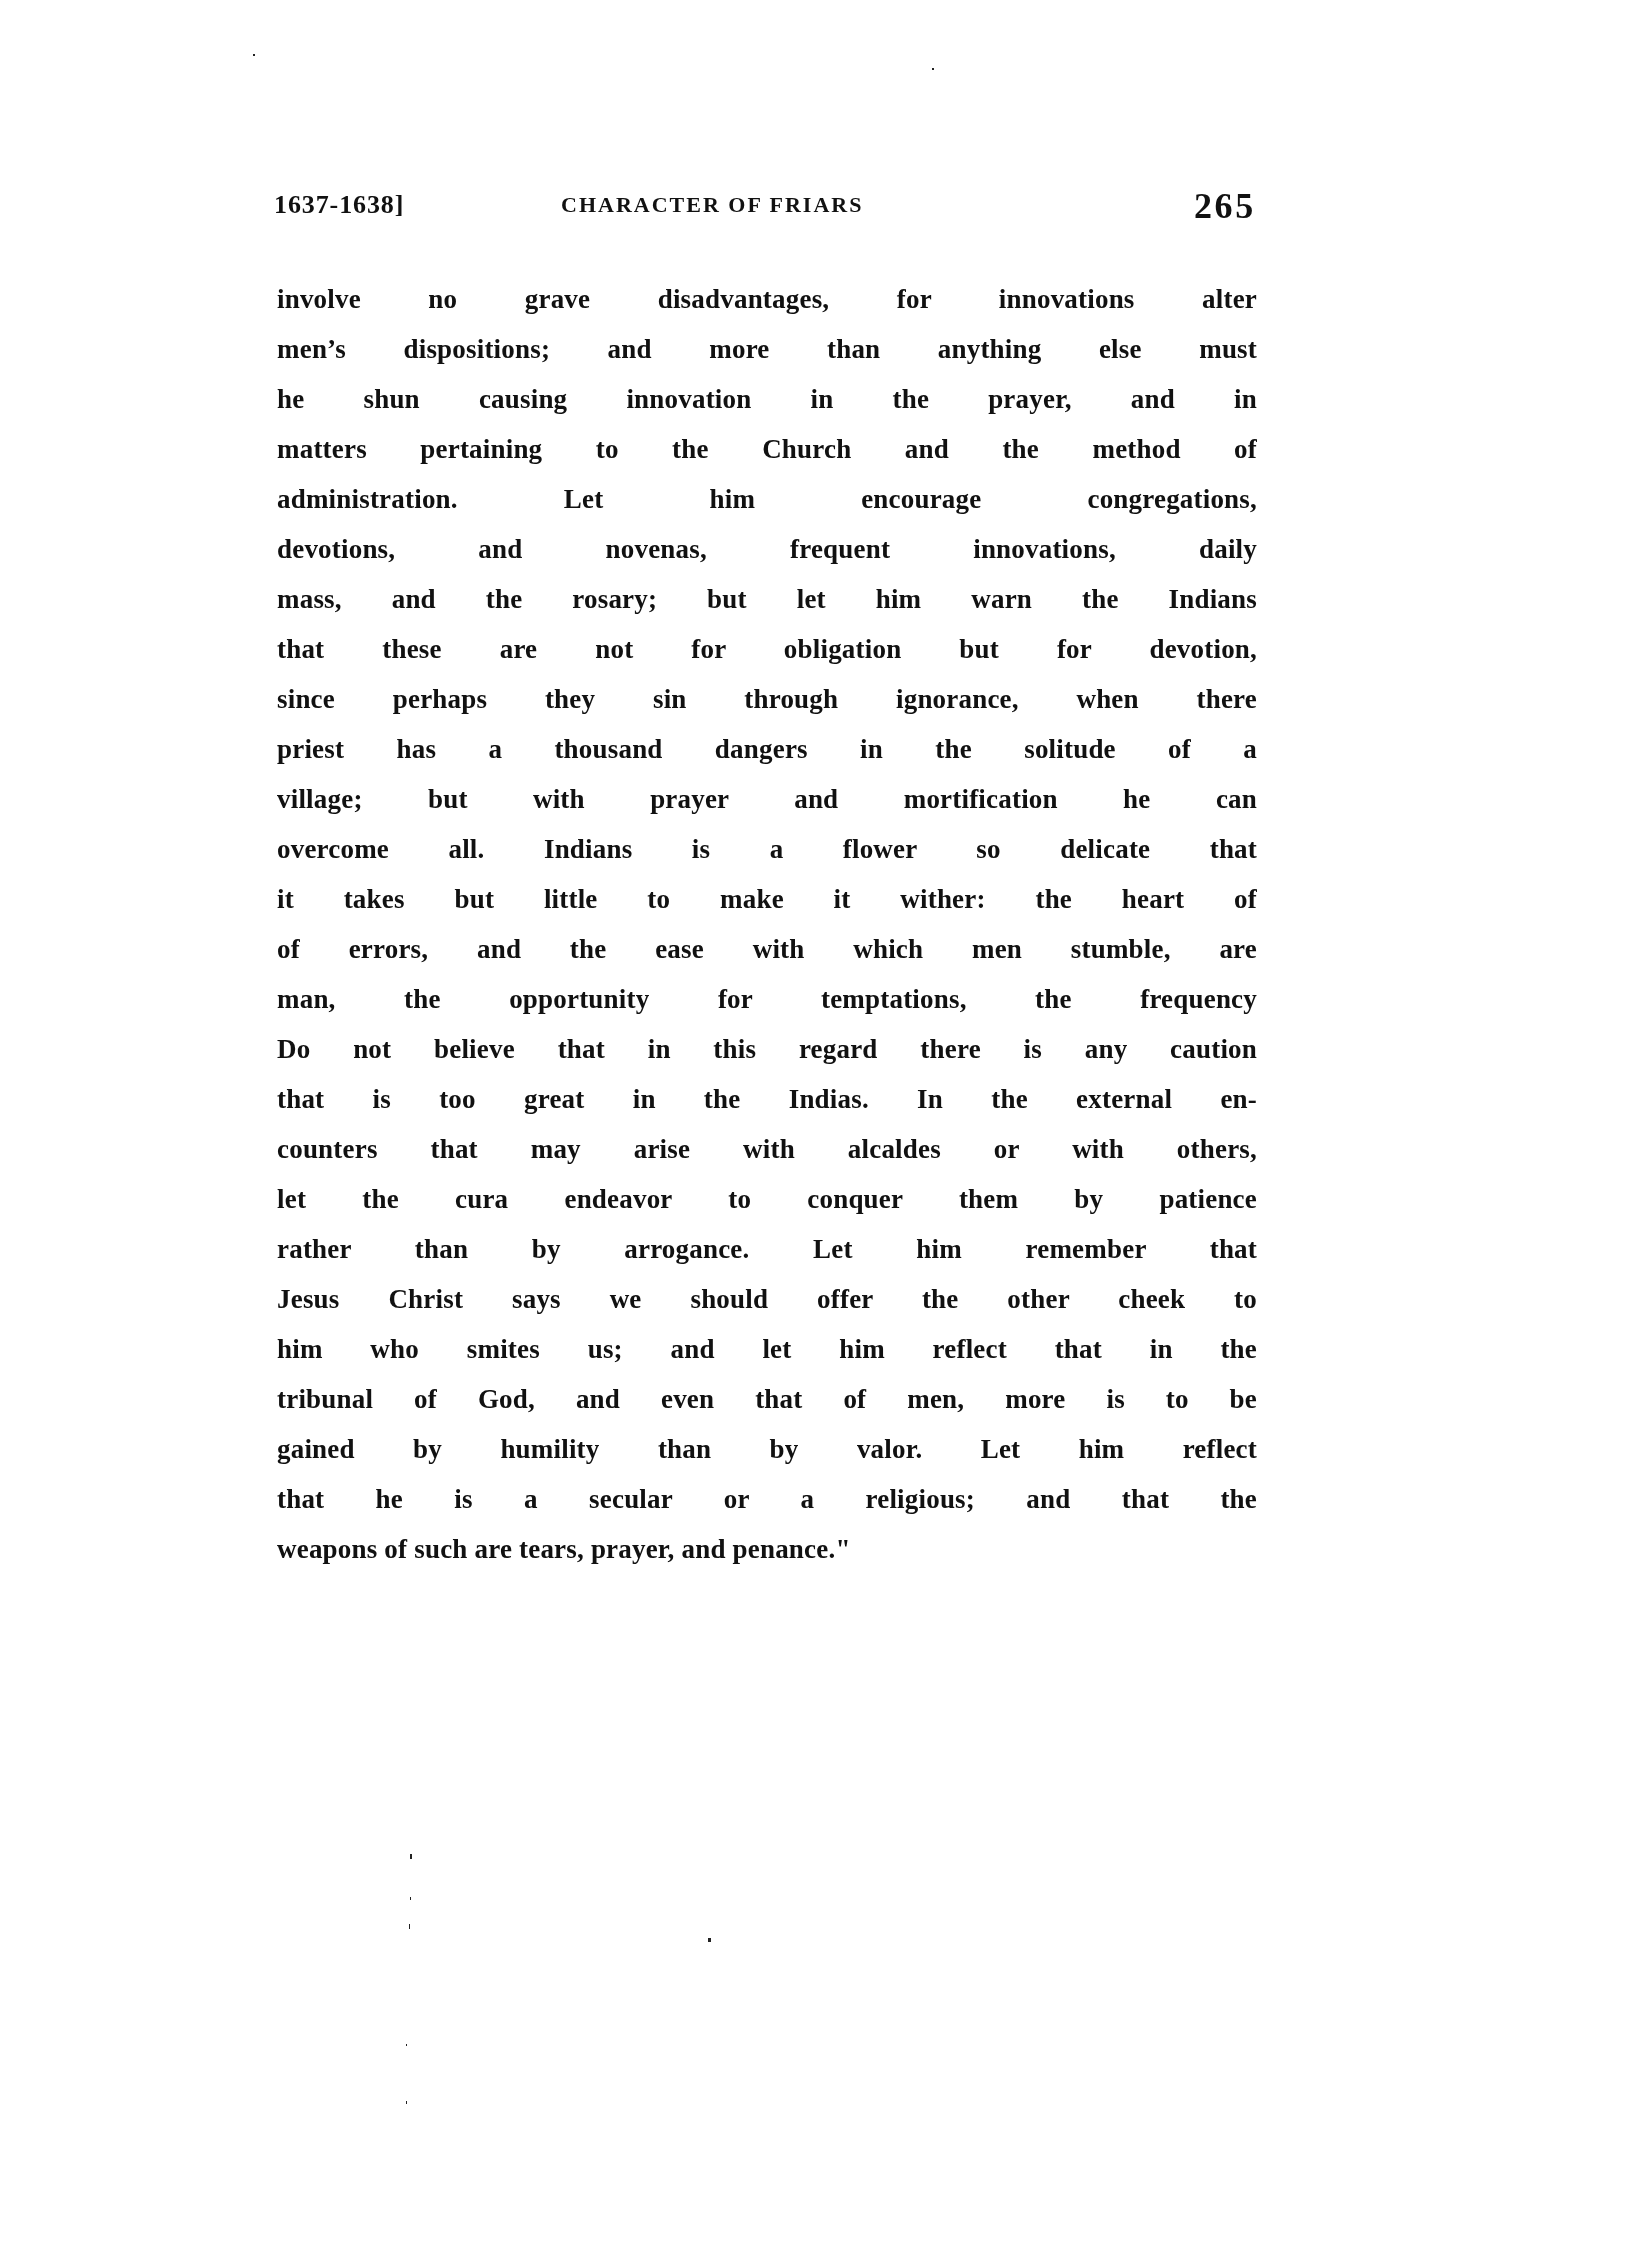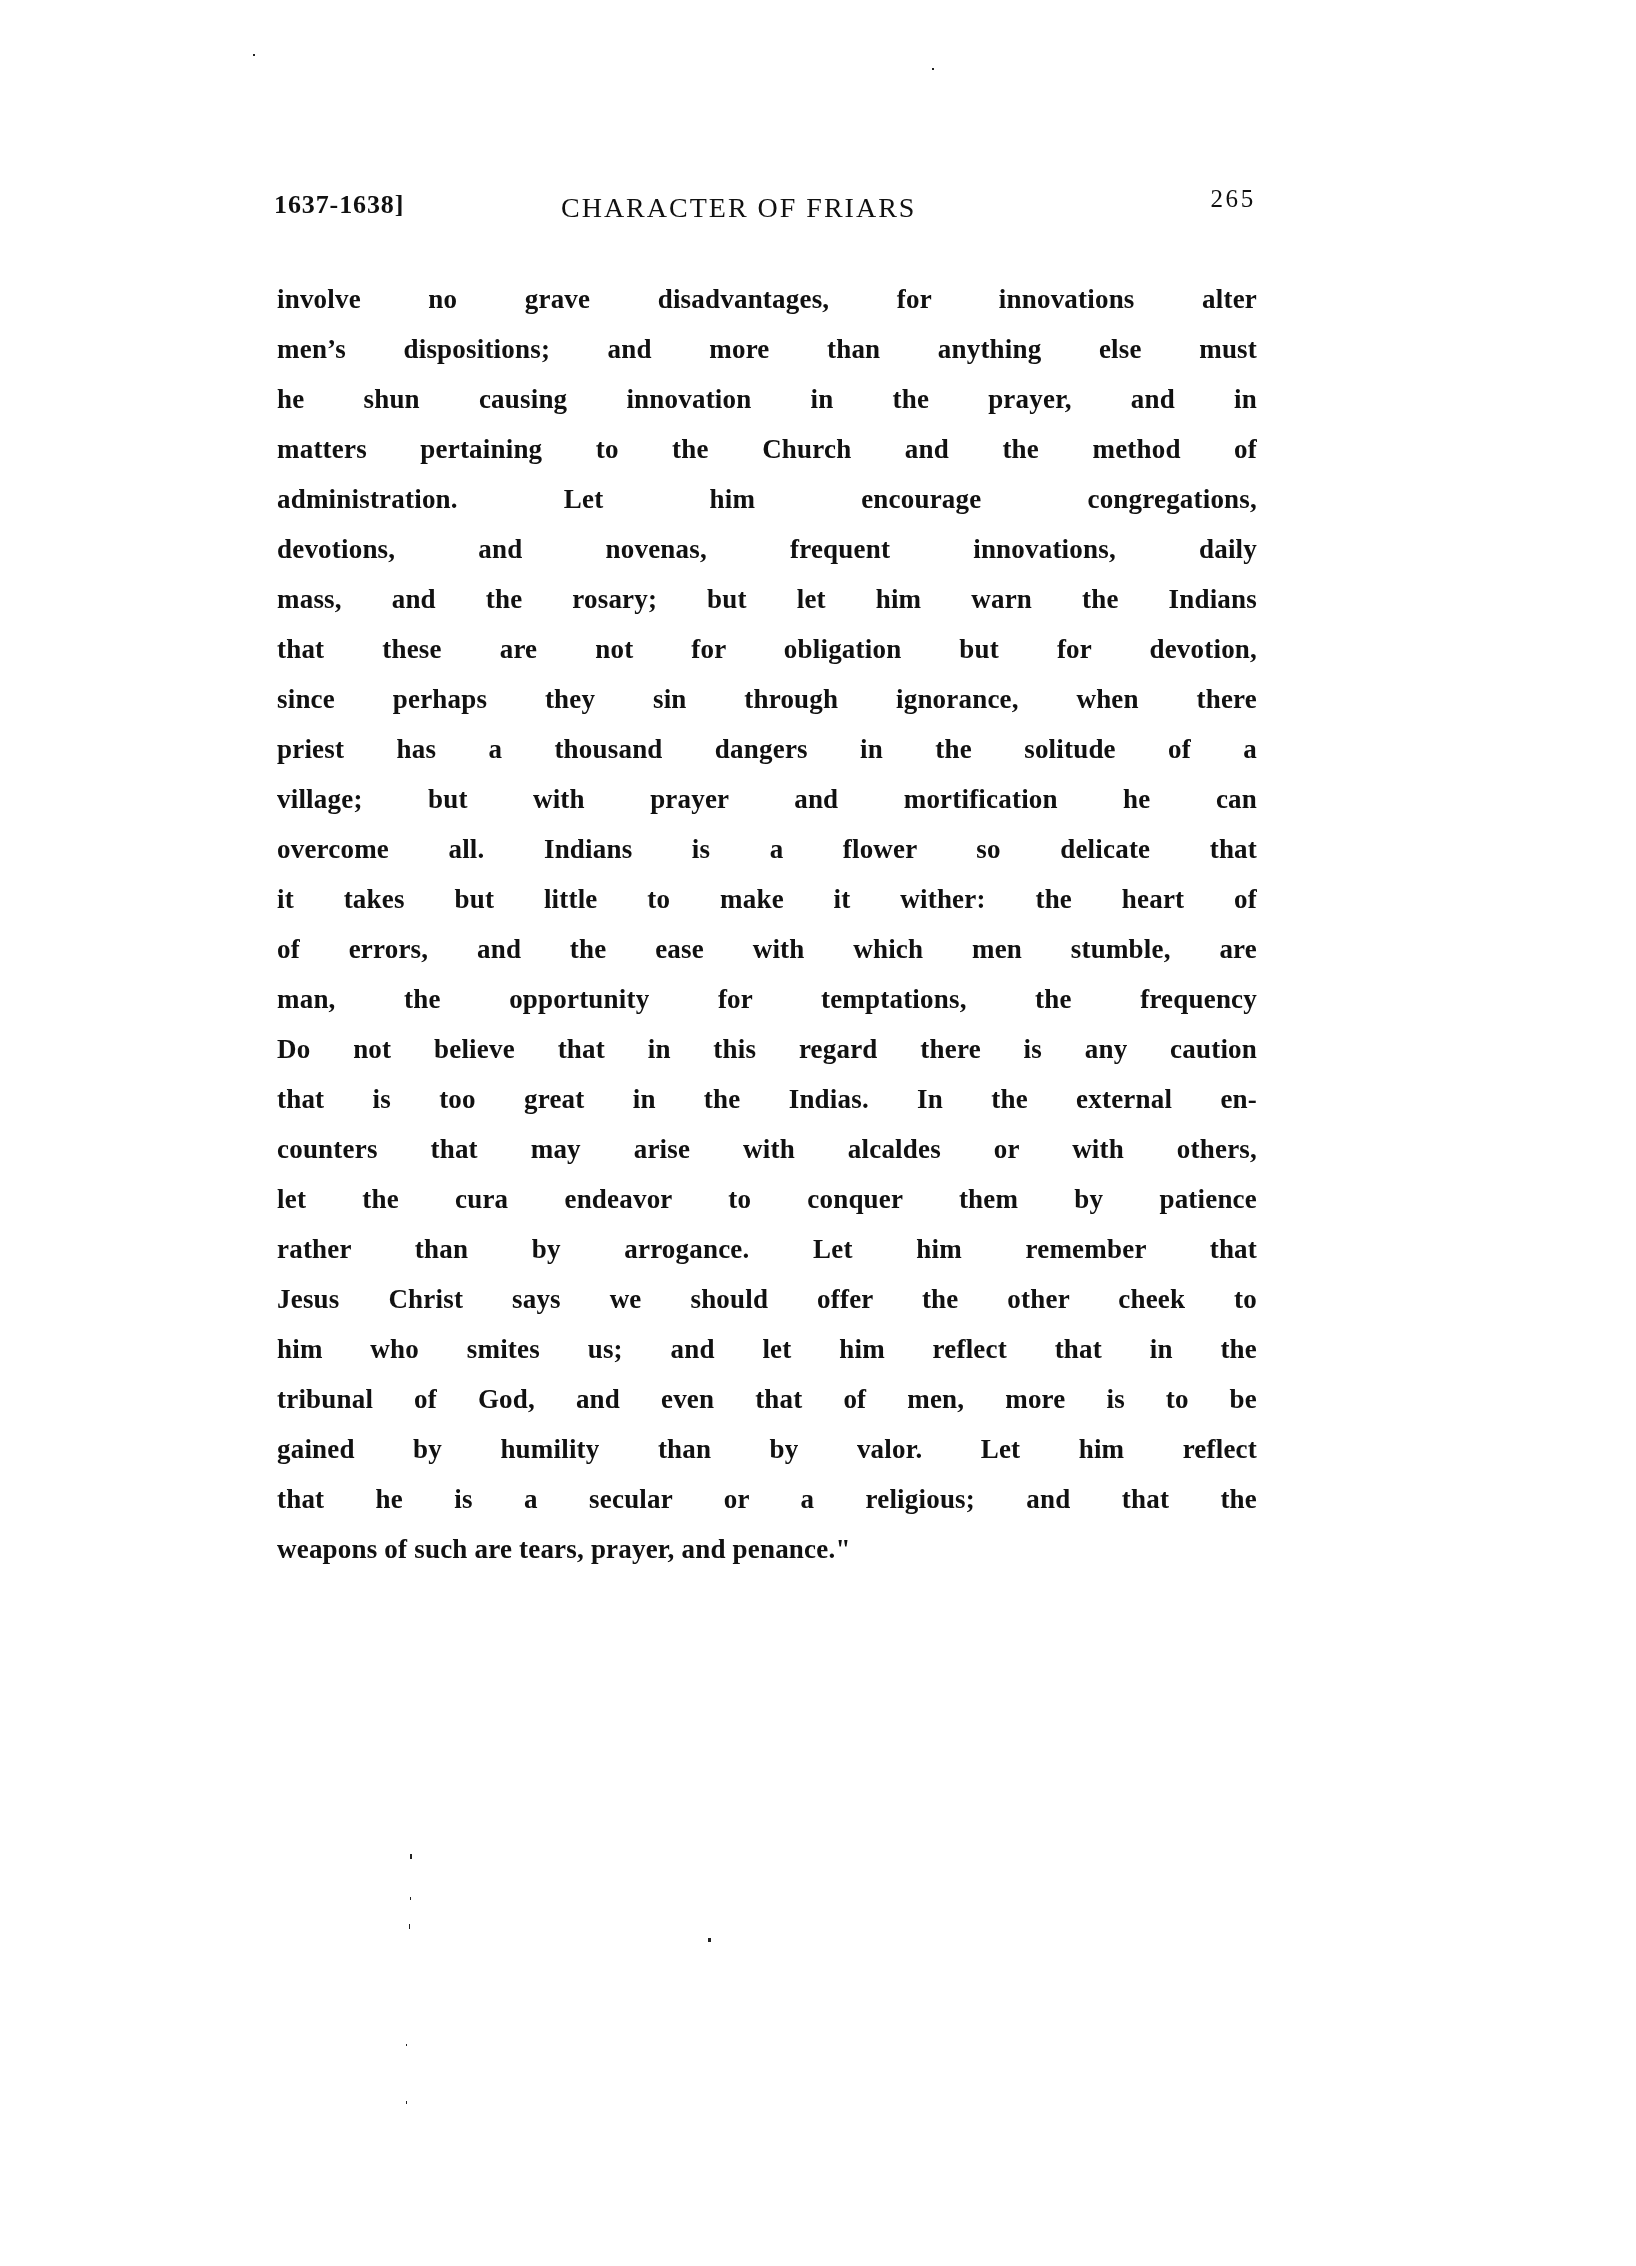--- a/index.html
+++ b/index.html
@@ -33,32 +33,32 @@
     left: 0;
     top: 5.4px;
     font-size: 26px;
     letter-spacing: 0.9px;
     font-weight: bold;
   }
   .rh-title {
     position: absolute;
     left: 287px;
     top: 7.2px;
-    font-size: 28px;
+    font-size: 22px;
     letter-spacing: 2px;
-    font-weight: normal;
+    font-weight: bold;
     text-transform: uppercase;
   }
   .rh-folio {
     position: absolute;
     right: 0;
     top: 0;
-    font-size: 25px;
+    font-size: 36px;
     letter-spacing: 2.7px;
-    font-weight: normal;
+    font-weight: bold;
   }
   .body-text {
     position: absolute;
     left: 277px;
     top: 274px;
     width: 980px;
   }
   .line {
     display: block;
     height: 50px;

